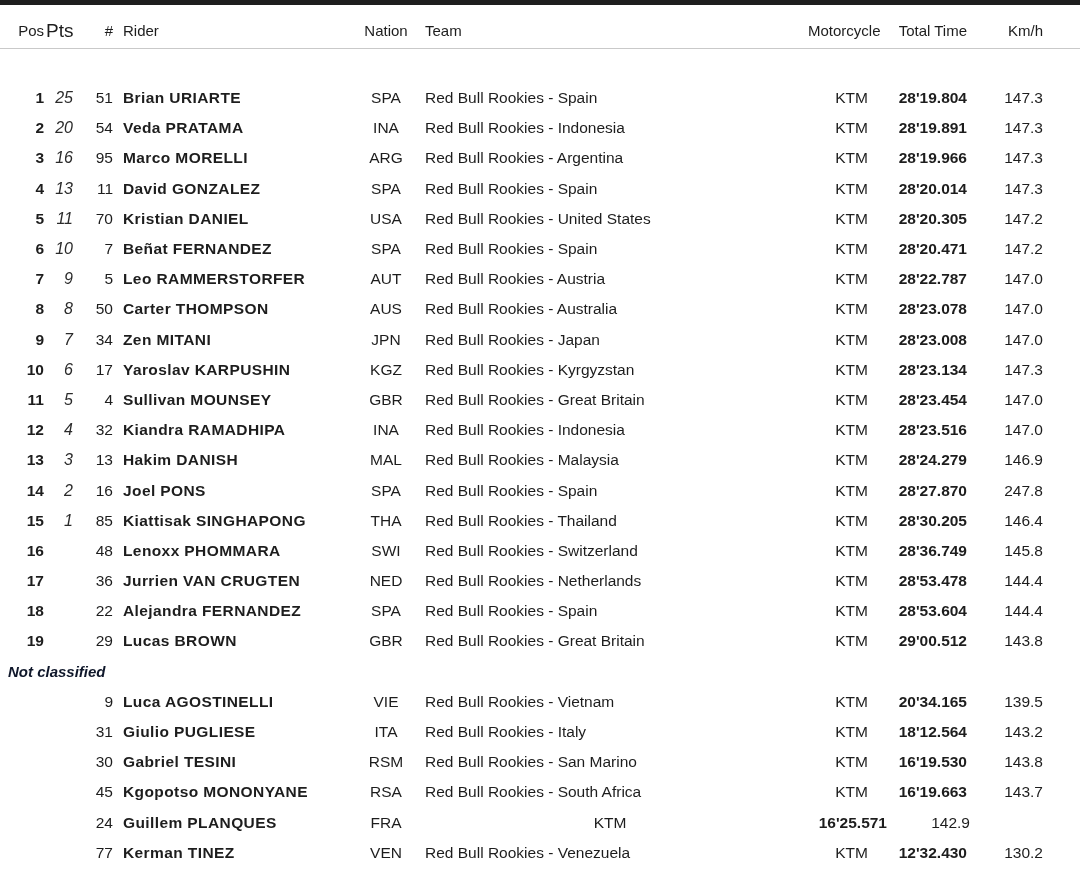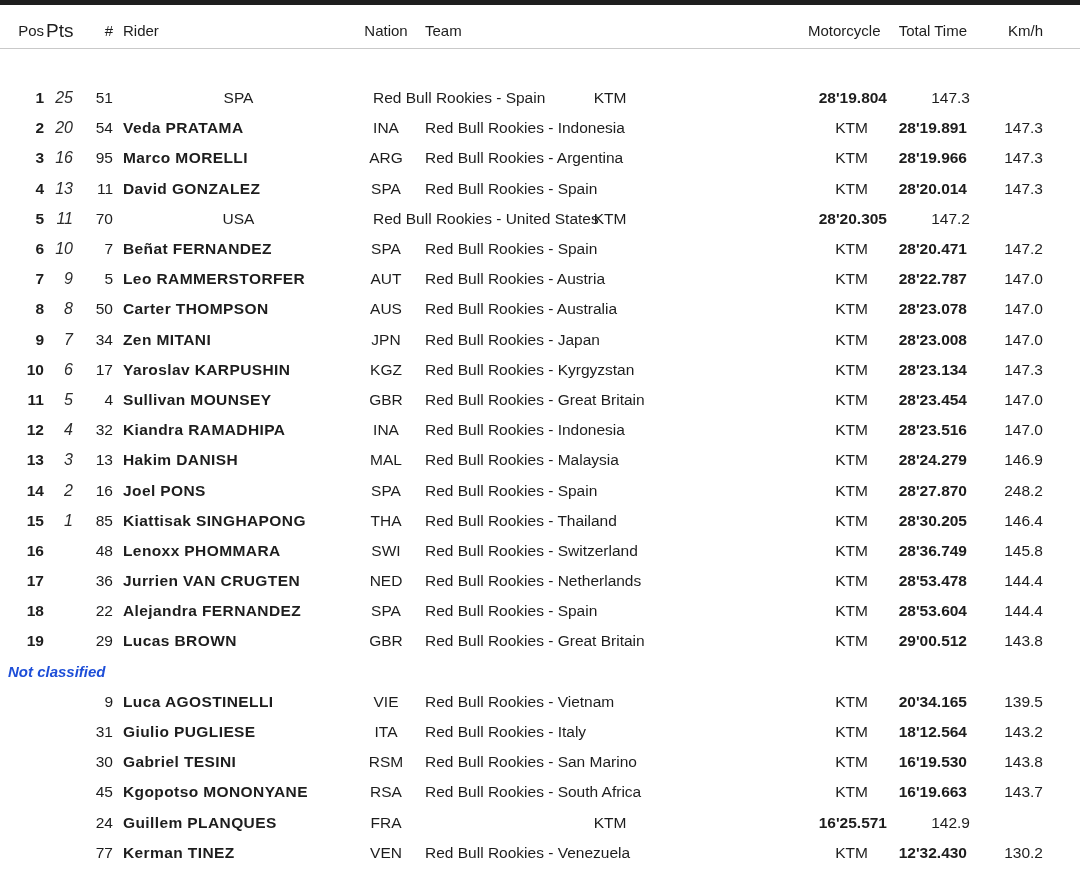--- a/index.html
+++ b/index.html
@@ -60,21 +60,21 @@
   .header-row .c-time { font-weight: normal; }
   .c-kmh { text-align: right; padding-right: 5px; }
   .nc-label-row {
     height: 30.2px;
     display: flex;
     align-items: center;
     padding-left: 8px;
     font-weight: bold;
     font-style: italic;
     font-size: 15px;
-    color: #1d4ed8;
+    color: #0f172a;
   }
 </style>
 </head>
 <body>
 
 <div class="sheet">
   <div class="top-bar"></div>
 
   <div class="grid-row header-row">
     <div class="cell c-pos">Pos</div>
@@ -88,20 +88,21 @@
     <div class="cell c-kmh">Km/h</div>
   </div>
 
   <div class="spacer"></div>
 
   <div id="classified-rows">
       <div class="grid-row row">
     <div class="cell c-pos">1</div>
     <div class="cell c-pts">25</div>
     <div class="cell c-num">51</div>
+    <div class="cell c-rider">Brian URIARTE</div>
     <div class="cell c-nation">SPA</div>
     <div class="cell c-team">Red Bull Rookies - Spain</div>
     <div class="cell c-moto">KTM</div>
     <div class="cell c-time">28'19.804</div>
     <div class="cell c-kmh">147.3</div>
   </div>
       <div class="grid-row row">
     <div class="cell c-pos">2</div>
     <div class="cell c-pts">20</div>
     <div class="cell c-num">54</div>
@@ -131,20 +132,21 @@
     <div class="cell c-nation">SPA</div>
     <div class="cell c-team">Red Bull Rookies - Spain</div>
     <div class="cell c-moto">KTM</div>
     <div class="cell c-time">28'20.014</div>
     <div class="cell c-kmh">147.3</div>
   </div>
       <div class="grid-row row">
     <div class="cell c-pos">5</div>
     <div class="cell c-pts">11</div>
     <div class="cell c-num">70</div>
+    <div class="cell c-rider">Kristian DANIEL</div>
     <div class="cell c-nation">USA</div>
     <div class="cell c-team">Red Bull Rookies - United States</div>
     <div class="cell c-moto">KTM</div>
     <div class="cell c-time">28'20.305</div>
     <div class="cell c-kmh">147.2</div>
   </div>
       <div class="grid-row row">
     <div class="cell c-pos">6</div>
     <div class="cell c-pts">10</div>
     <div class="cell c-num">7</div>
@@ -234,21 +236,21 @@
   </div>
       <div class="grid-row row">
     <div class="cell c-pos">14</div>
     <div class="cell c-pts">2</div>
     <div class="cell c-num">16</div>
     <div class="cell c-rider">Joel PONS</div>
     <div class="cell c-nation">SPA</div>
     <div class="cell c-team">Red Bull Rookies - Spain</div>
     <div class="cell c-moto">KTM</div>
     <div class="cell c-time">28'27.870</div>
-    <div class="cell c-kmh">248.2</div>
+    <div class="cell c-kmh">247.8</div>
   </div>
       <div class="grid-row row">
     <div class="cell c-pos">15</div>
     <div class="cell c-pts">1</div>
     <div class="cell c-num">85</div>
     <div class="cell c-rider">Kiattisak SINGHAPONG</div>
     <div class="cell c-nation">THA</div>
     <div class="cell c-team">Red Bull Rookies - Thailand</div>
     <div class="cell c-moto">KTM</div>
     <div class="cell c-time">28'30.205</div>

